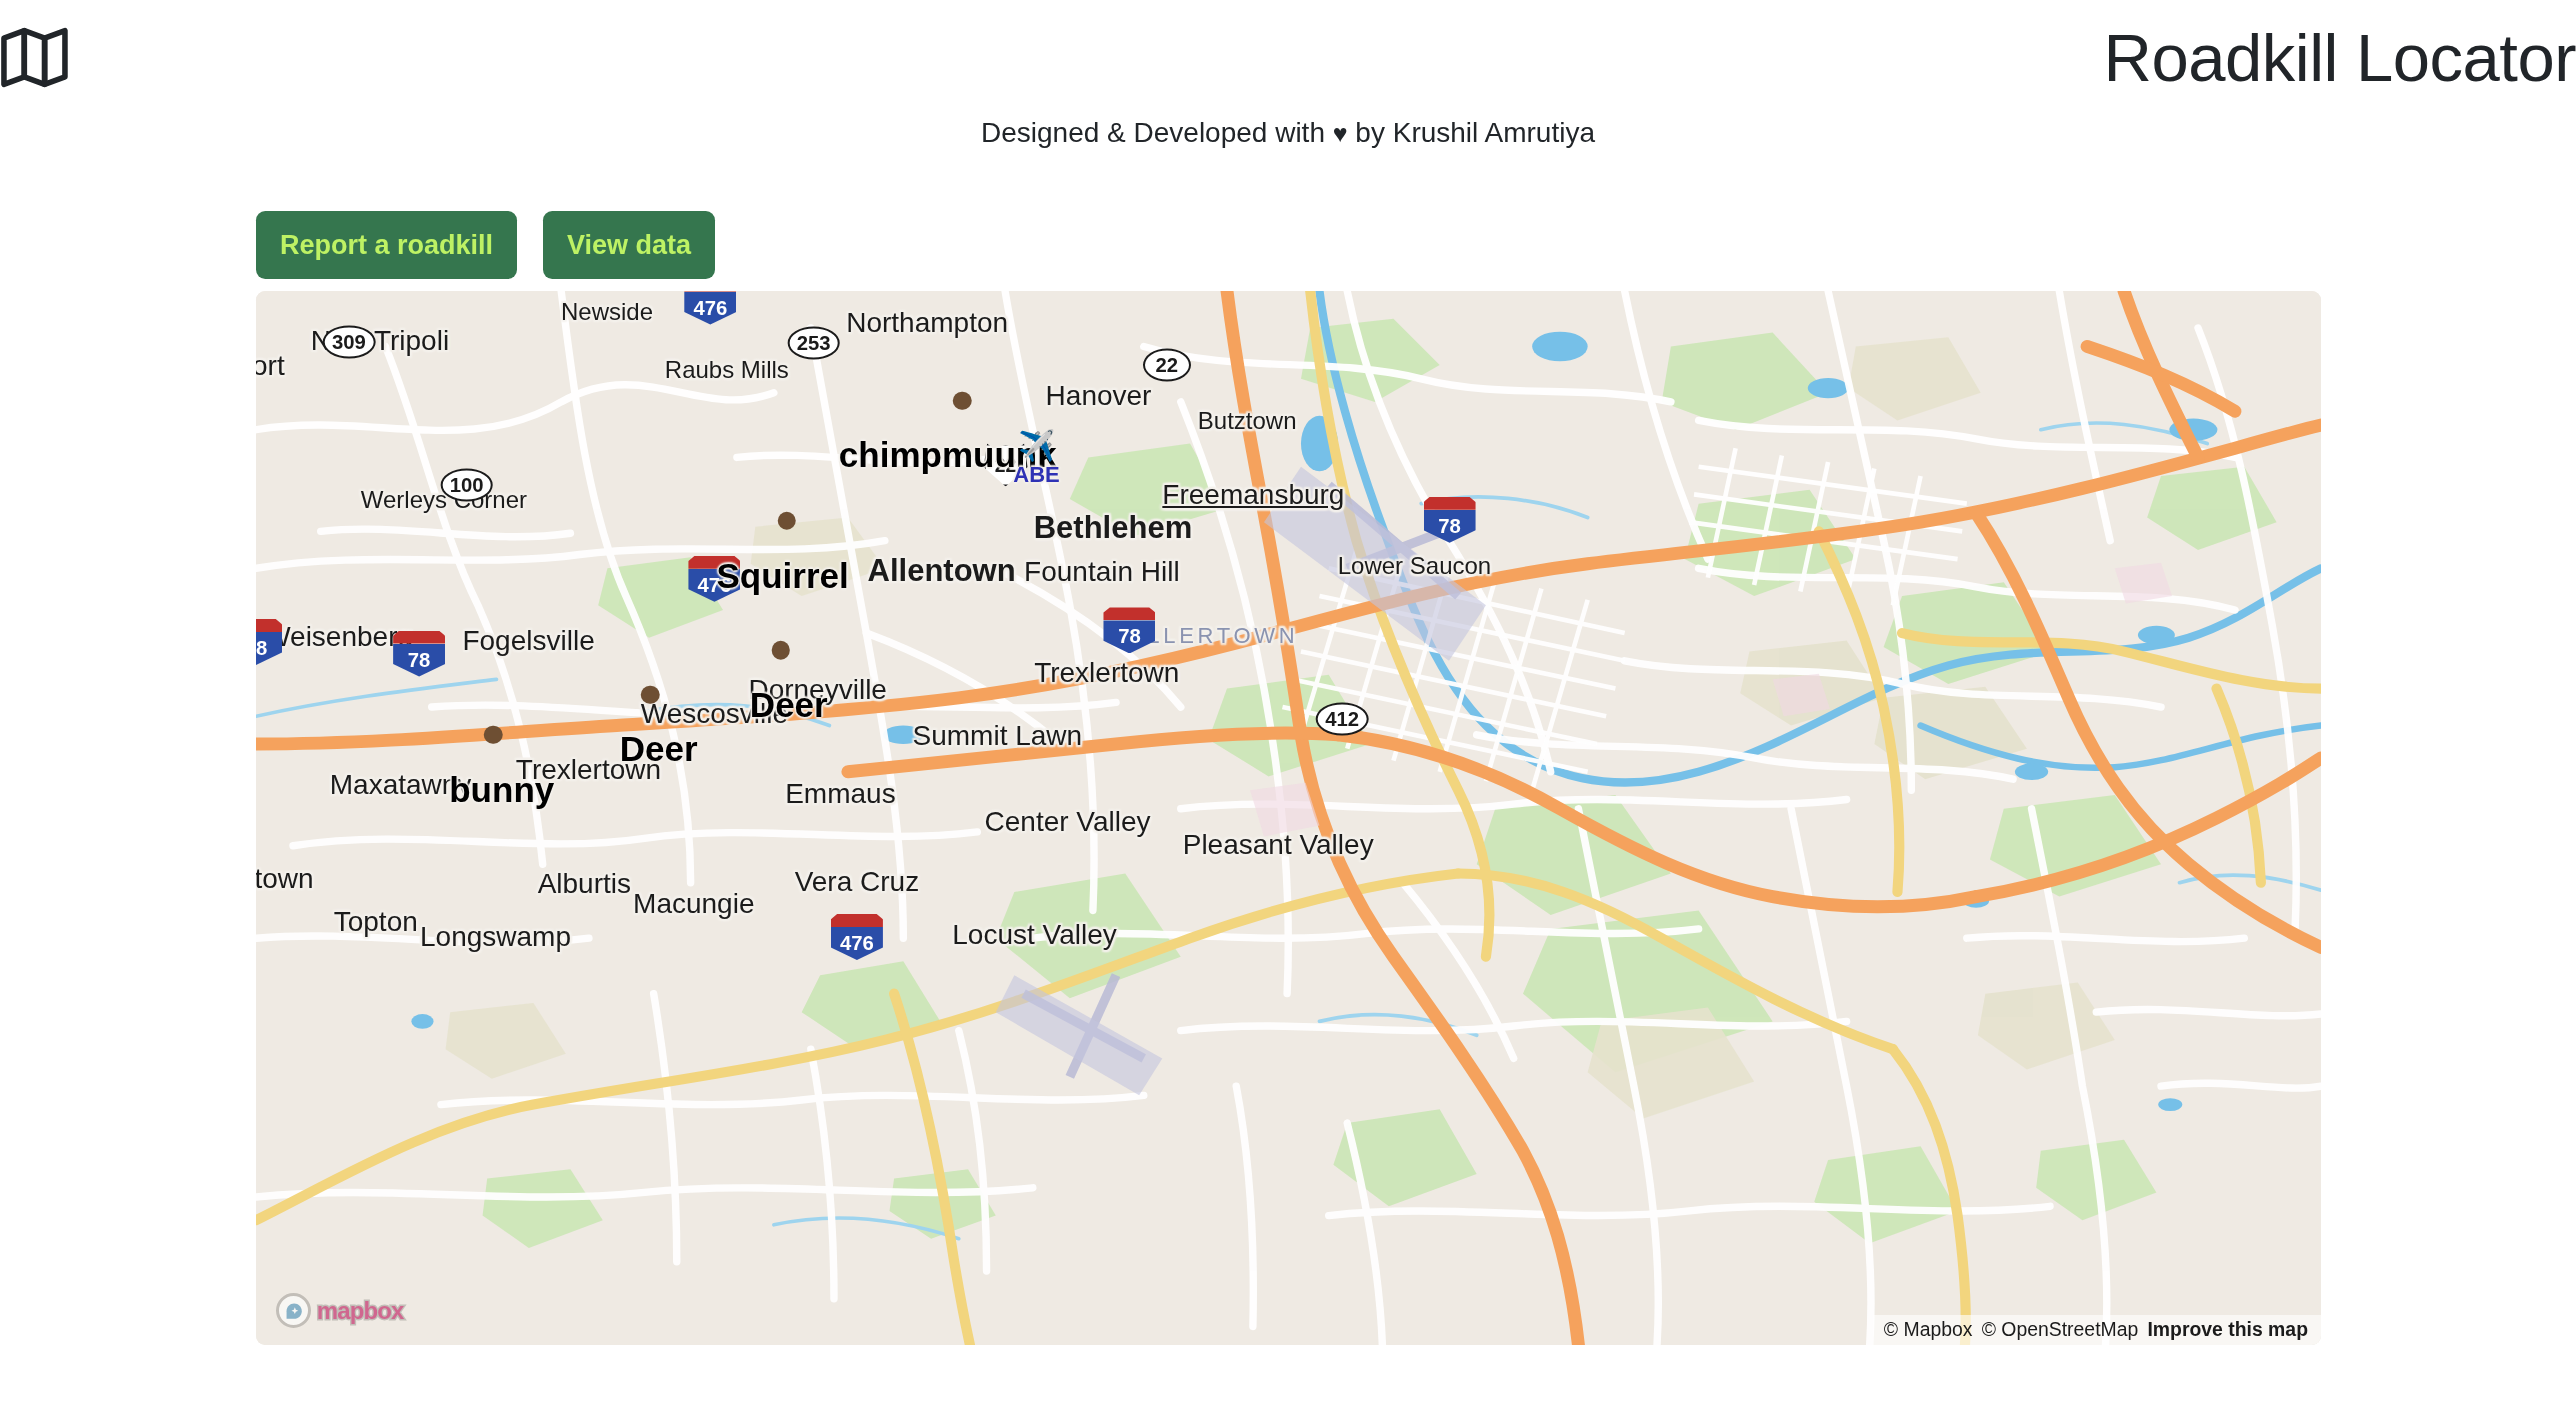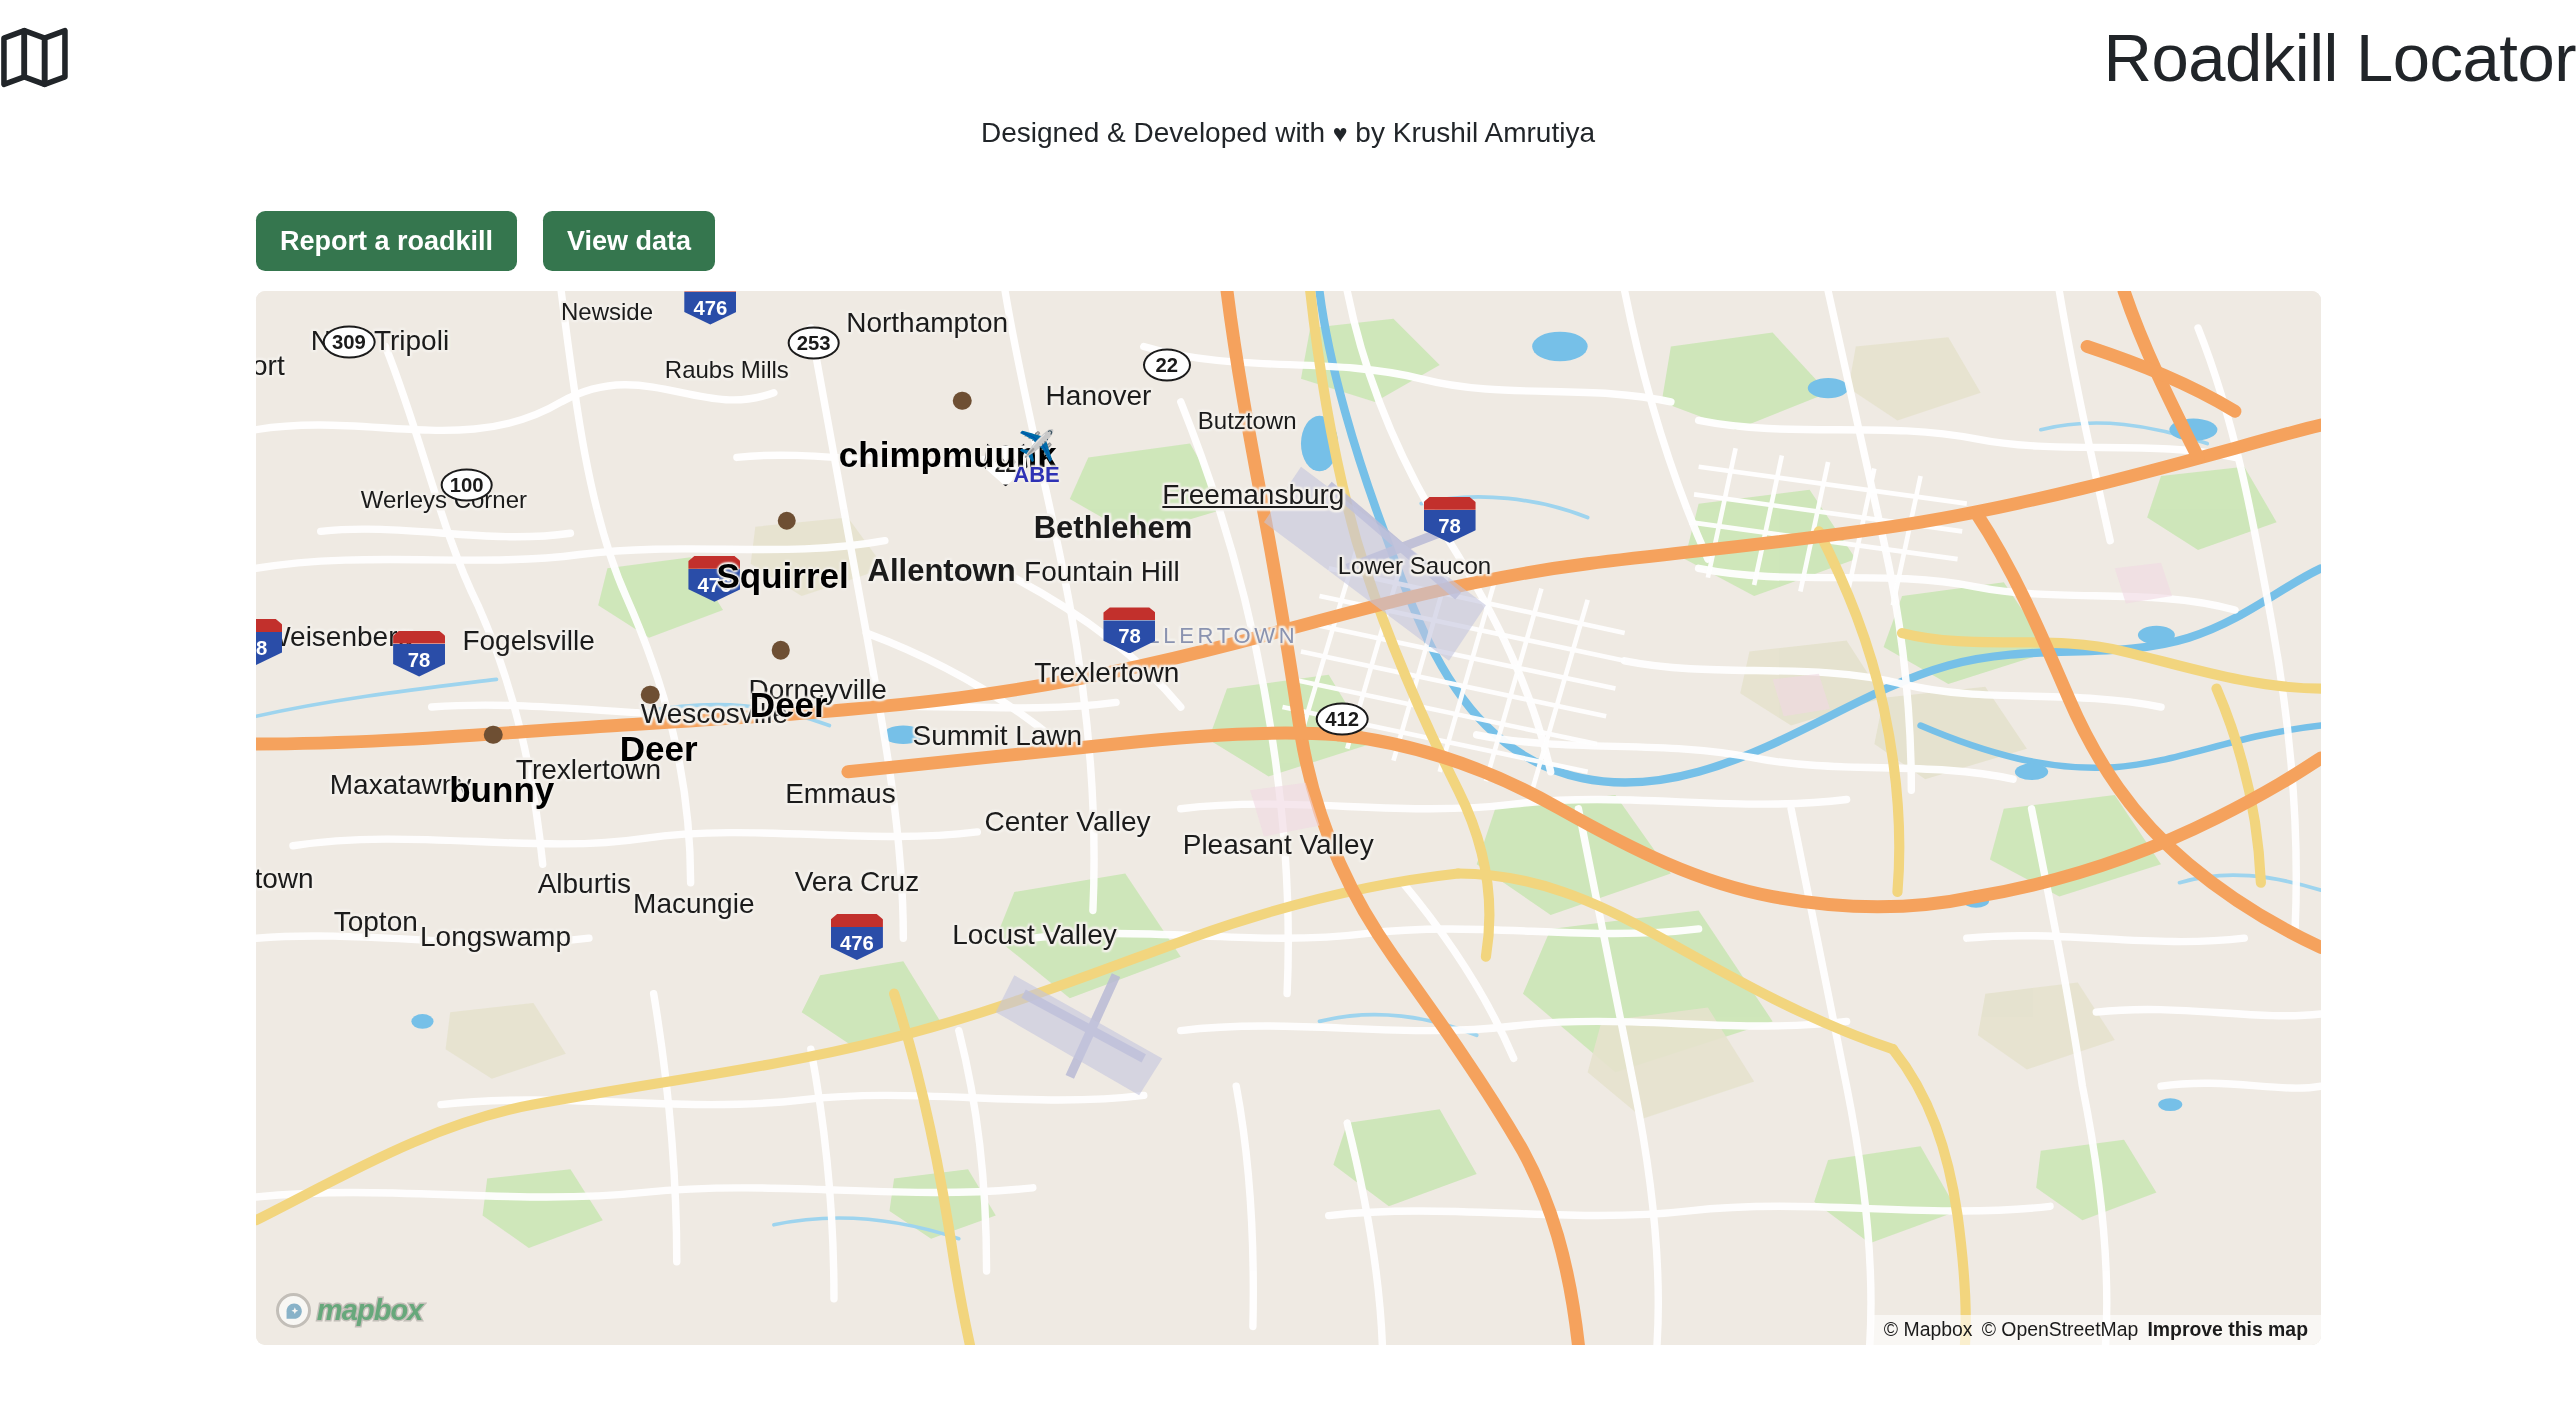--- a/index.html
+++ b/index.html
@@ -26,22 +26,22 @@
     margin-top: 15px; font-size: 28px; color: #212529; font-weight: 400;
   }
   .subtitle .heart { font-size: 25px; color: #212529; }
 
   
   .btn-row {
     position: absolute; left: 256px; top: 211px;
     display: flex; gap: 26px; z-index: 30;
   }
   .btn {
-    background: #35764e; color: #ffffff; border: none;
-    border-radius: 9.2px; padding: 0 24px; height: 60px;
+    background: #35764e; color: #bef264; border: none;
+    border-radius: 9.2px; padding: 0 24px; height: 68px;
     font-size: 27px; font-weight: 700;
     font-family: "Liberation Sans", sans-serif;
     display: flex; align-items: center; justify-content: center;
     cursor: pointer; white-space: nowrap;
   }
 
   
   .map-wrap {
     position: absolute; left: 256px; top: 291px;
     width: 2065px; height: 1054px;
@@ -126,22 +126,22 @@
     display: flex; align-items: center; gap: 5.5px; opacity: 0.62;
     cursor: pointer;
   }
   .mb-mark {
     width: 35px; height: 35px; border-radius: 50%;
     border: 3.7px solid #a8a49e; background: #ffffff;
     display: flex; align-items: center; justify-content: center;
   }
   .mb-mark svg { width: 20.3px; height: 20.3px; display: block; }
   .mb-word {
-    font-size: 29px; font-weight: 700; color: #15803d; letter-spacing: -0.9px;
-    -webkit-text-stroke: 2.8px #a8a49e; paint-order: stroke fill; font-style: italic;
+    font-size: 24px; font-weight: 700; color: #be185d; letter-spacing: -0.9px;
+    -webkit-text-stroke: 2.8px #a8a49e; paint-order: stroke fill;
   }
 
   
   .attrib {
     position: absolute; right: 0; bottom: 0;
     background: rgba(255,255,255,0.62);
     padding: 3.7px 13px 3.7px 11px;
     font-size: 19.4px; color: #1b1b1b; white-space: nowrap;
     display: flex; align-items: center; gap: 9.2px;
   }

